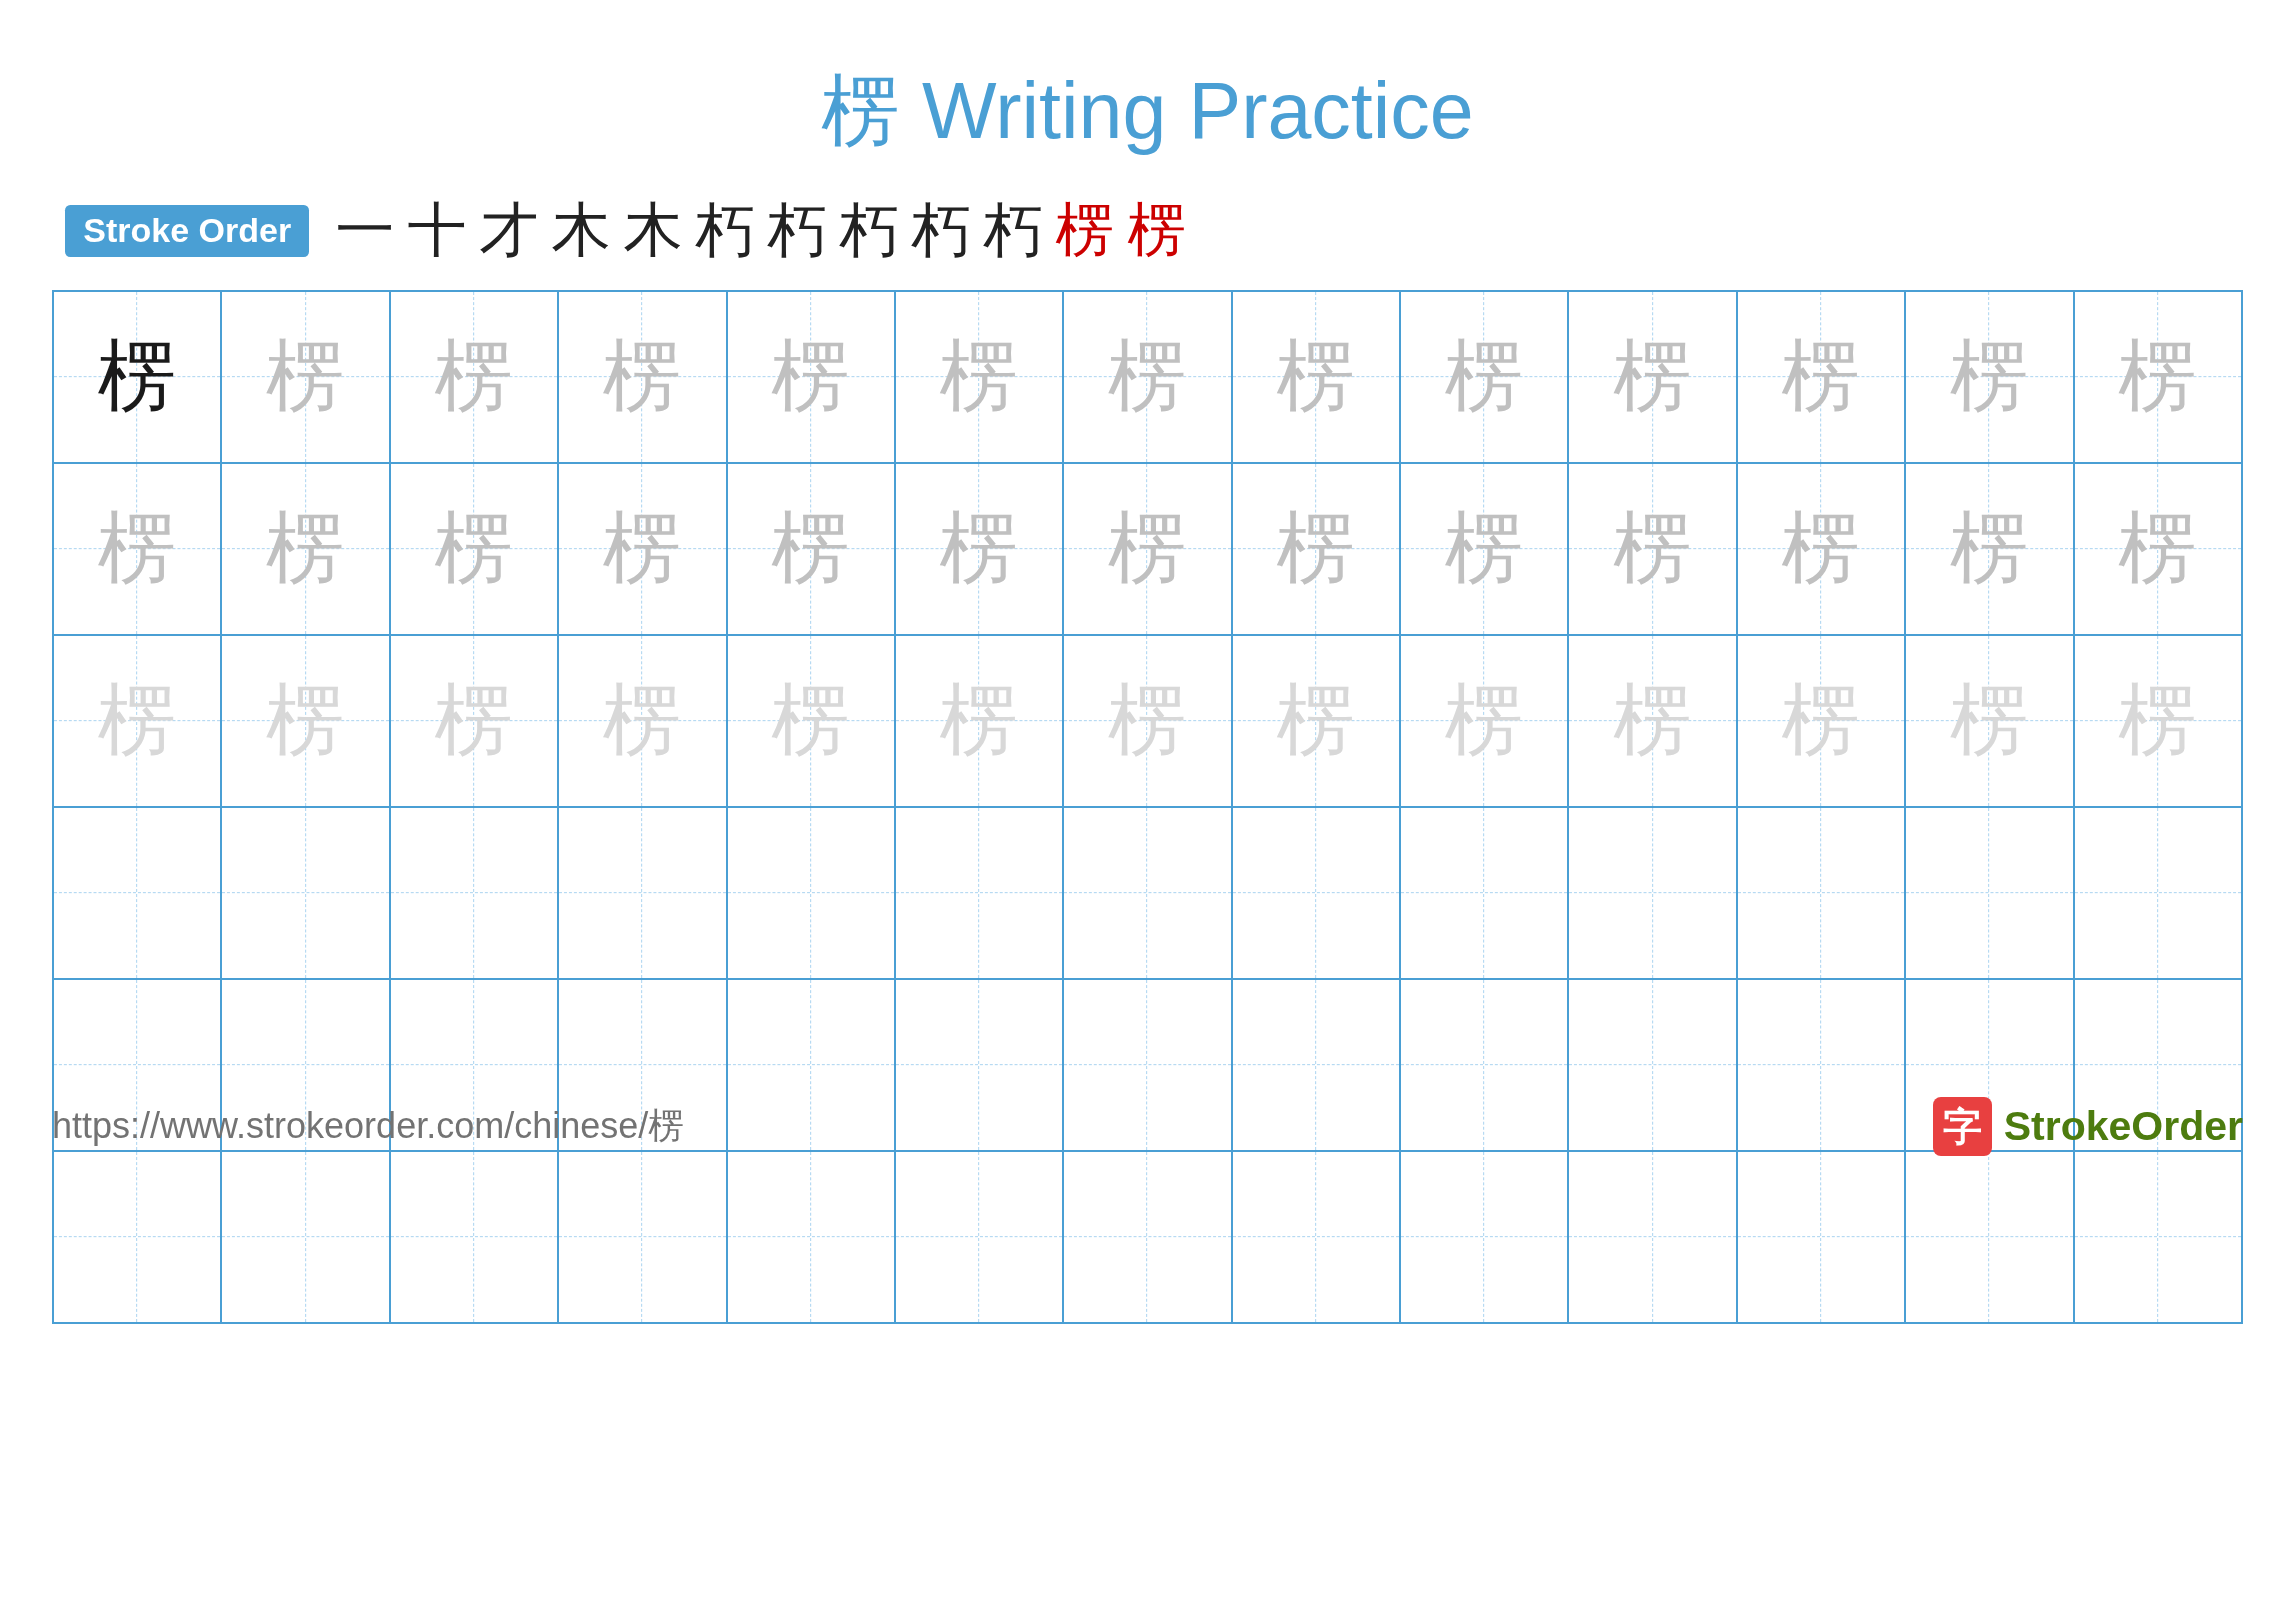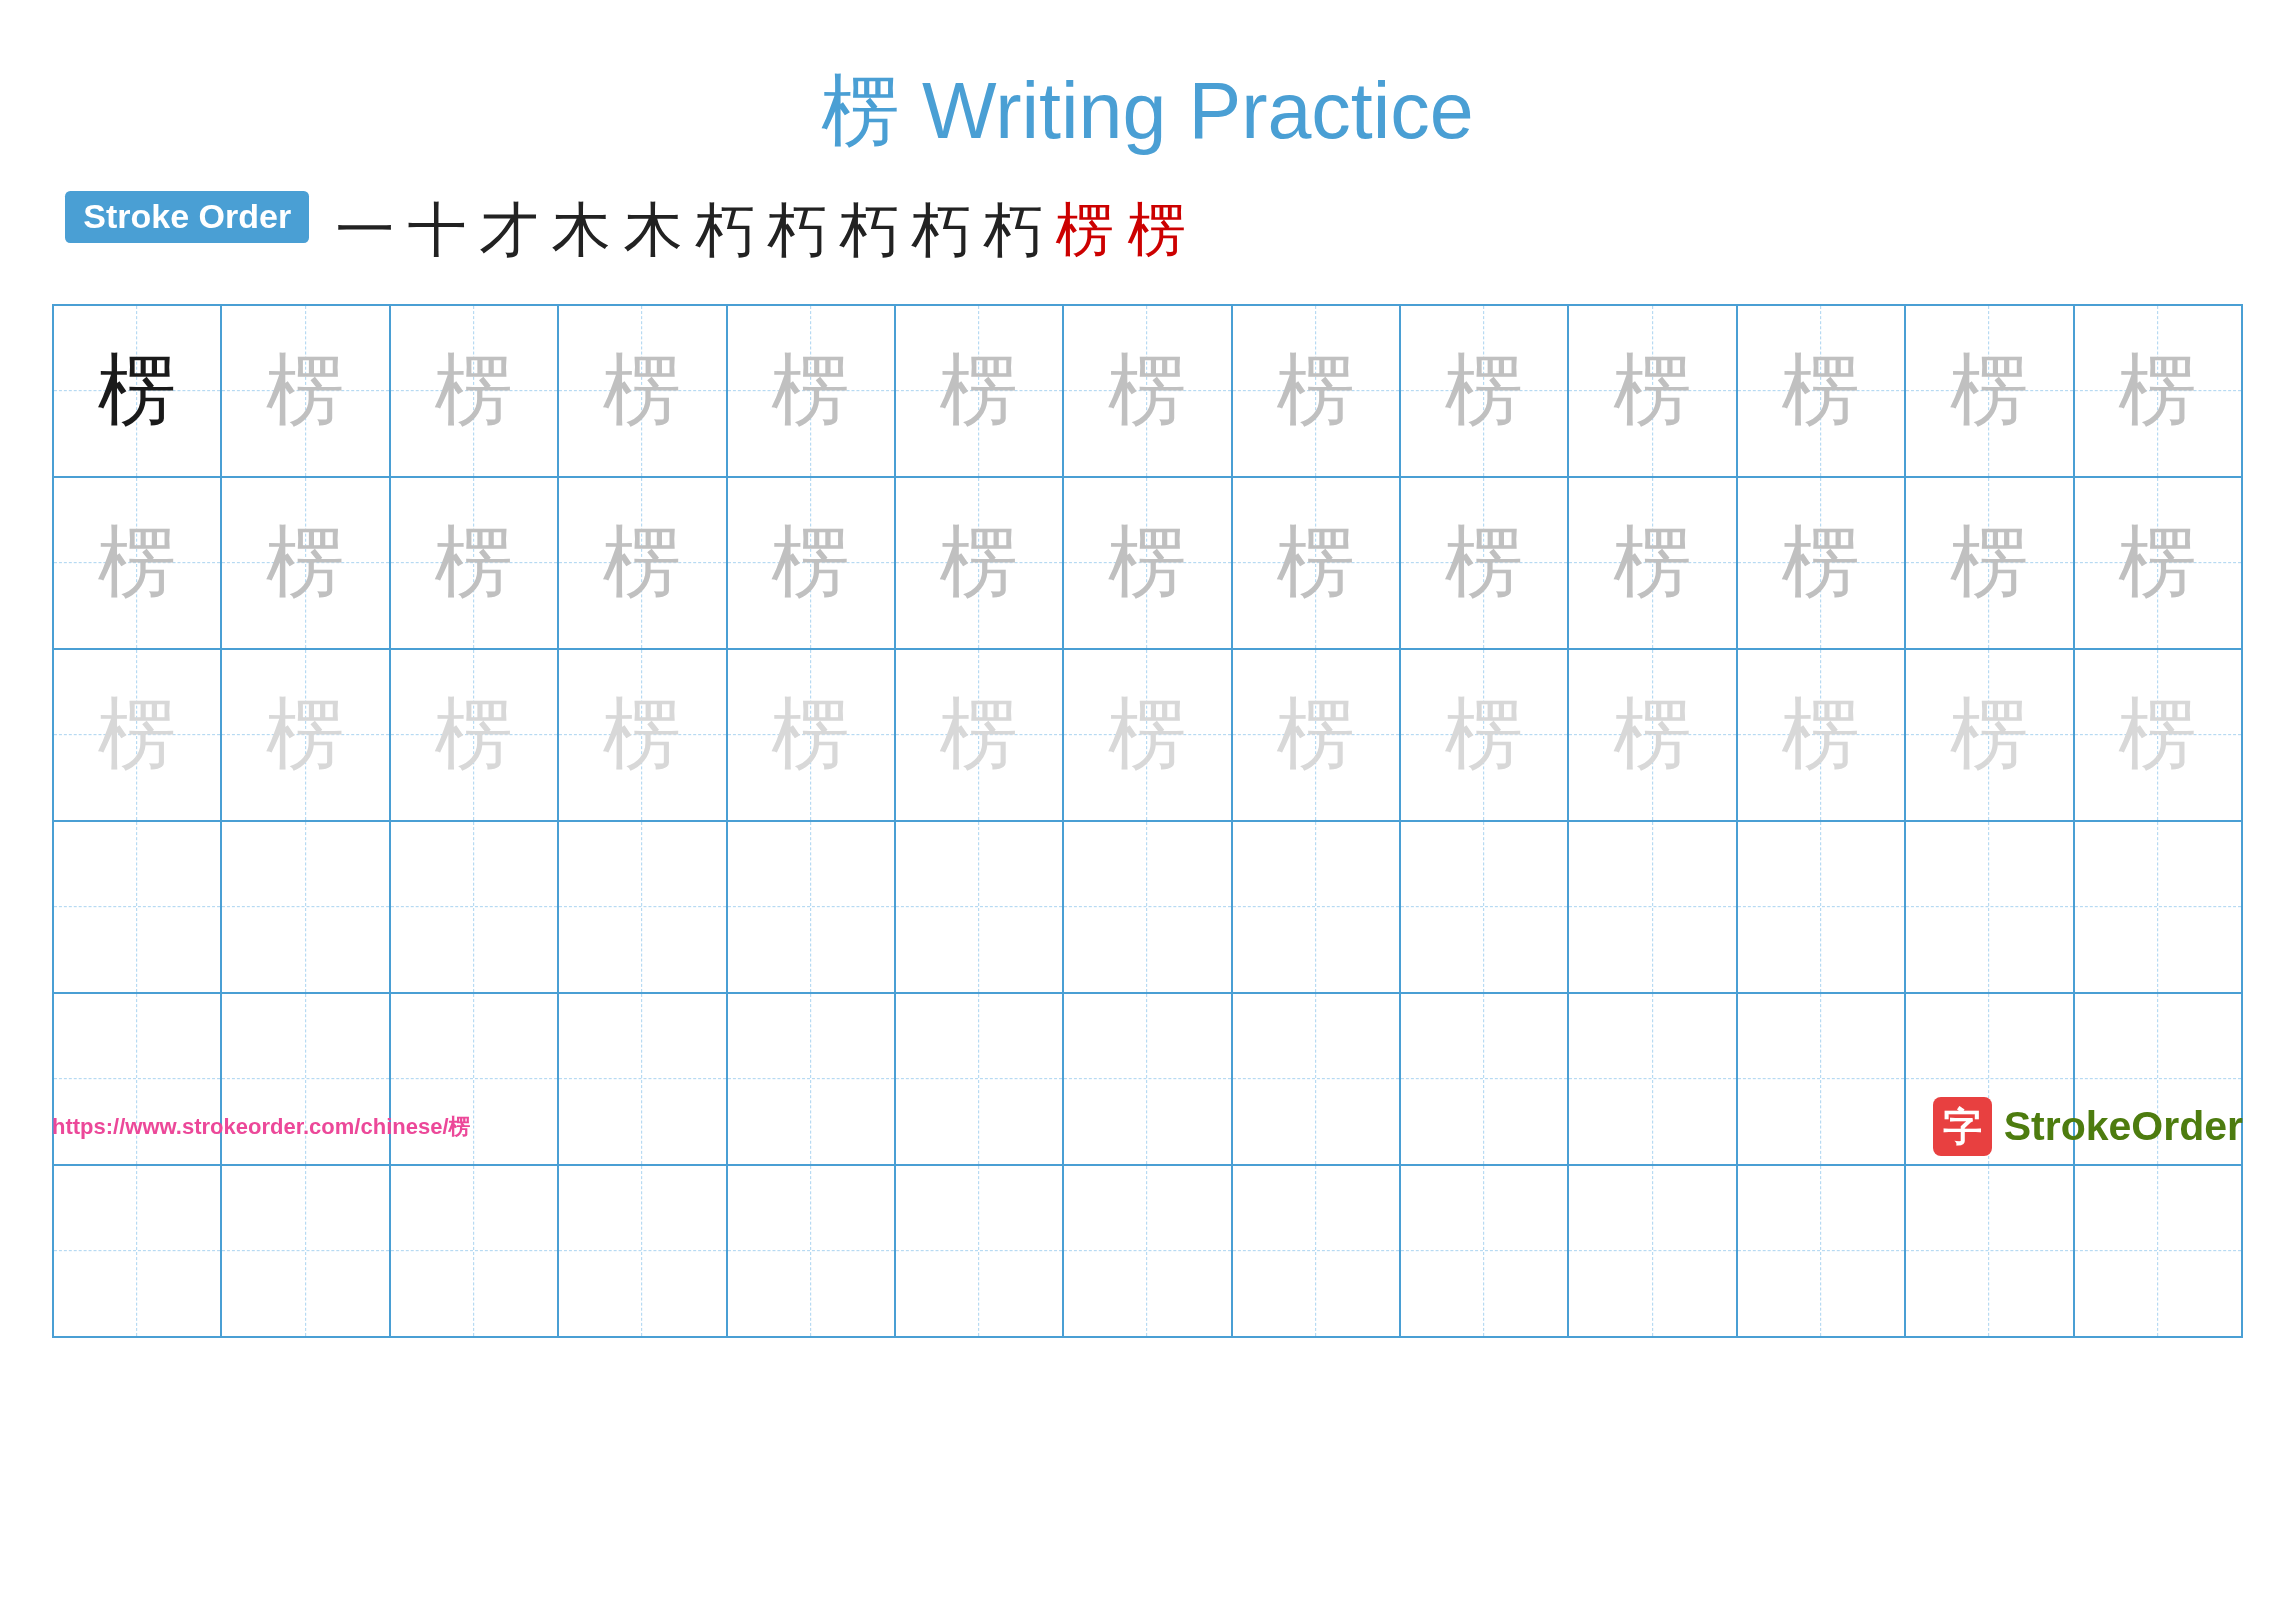--- a/index.html
+++ b/index.html
@@ -30,22 +30,22 @@
 
     .title-text {
       font-size: 79px;
       color: #4a9fd4;
       font-weight: 400;
     }
 
     
     .stroke-order-section {
       display: flex;
-      align-items: flex-start;
-      margin-bottom: 33px;
+      align-items: center;
+      margin-bottom: 19px;
       padding-left: 13px;
     }
 
     .stroke-order-badge {
       background: #4a9fd4;
       color: #ffffff;
       font-size: 34px;
       font-weight: bold;
       padding: 6.5px 18.3px;
       border-radius: 5.2px;
@@ -135,23 +135,22 @@
       position: absolute;
       bottom: 39px;
       left: 52px;
       right: 52px;
       display: flex;
       align-items: center;
       justify-content: space-between;
     }
 
     .footer-url {
-      font-size: 22px;
-      color: #ec4899;
-      font-weight: bold;
+      font-size: 36px;
+      color: #737373;
     }
 
     .footer-logo {
       display: flex;
       align-items: center;
       gap: 11.8px;
     }
 
     .footer-logo-icon {
       width: 59px;

